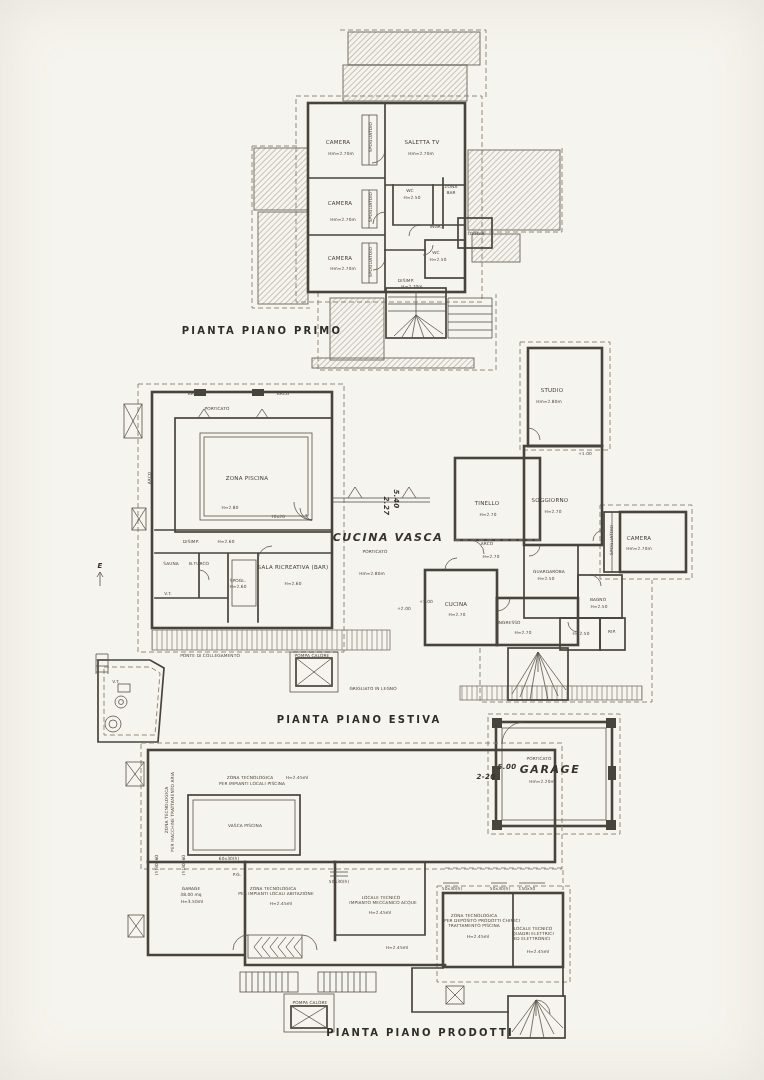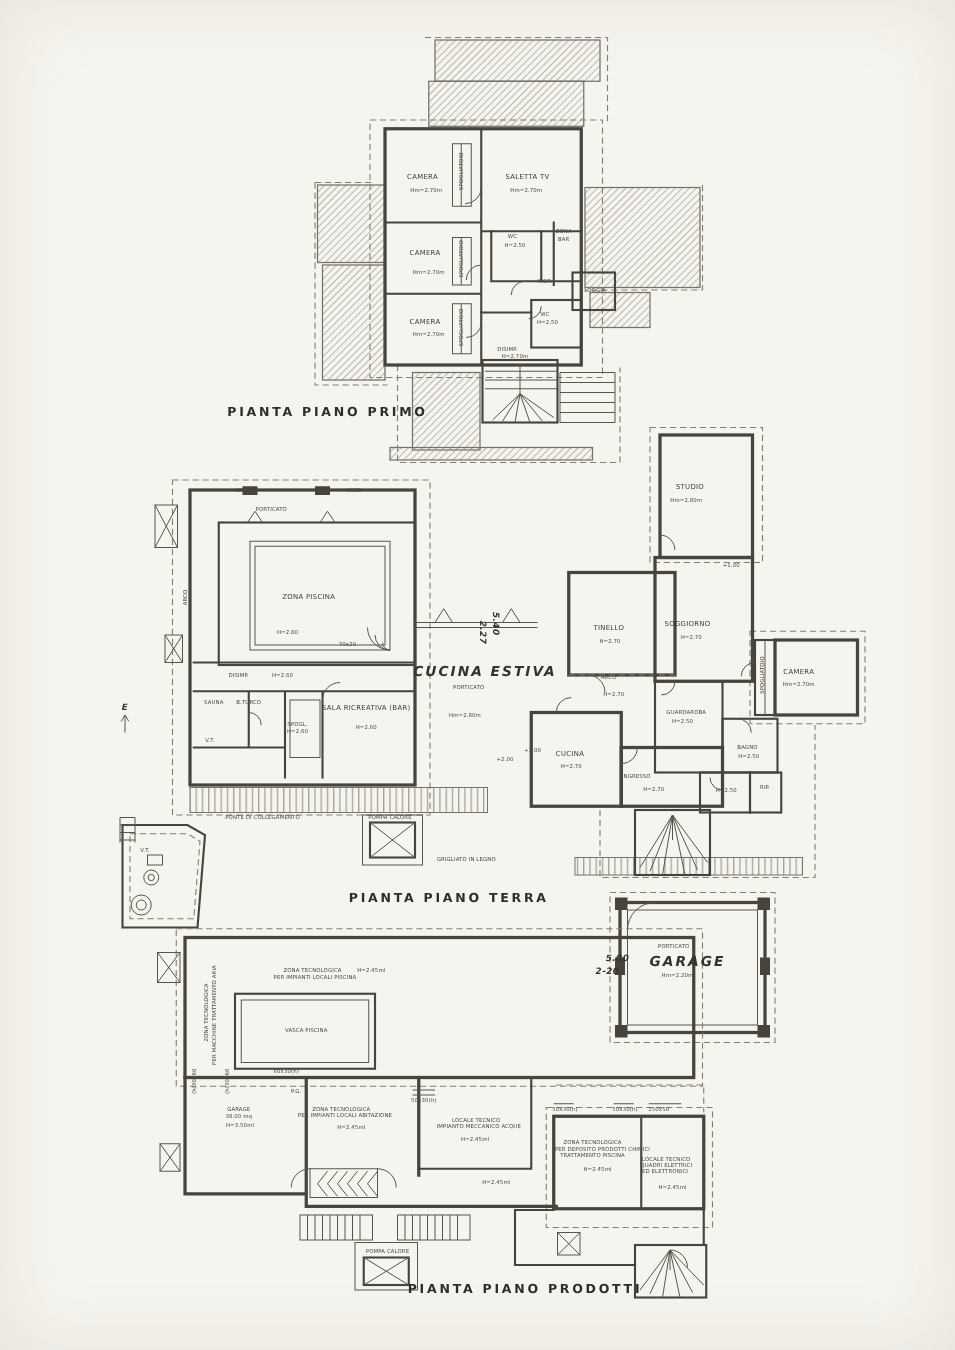--- a/index.html
+++ b/index.html
@@ -237,21 +237,21 @@
       <div class="lbl t4" style="left: 226px; top: 541px;">H=2.60</div>
       <div class="lbl t4" style="left: 171px; top: 563px;">SAUNA</div>
       <div class="lbl t4" style="left: 199px; top: 563px;">B.TURCO</div>
       <div class="lbl t4" style="left: 238px; top: 580px;">SPOGL.</div>
       <div class="lbl t4" style="left: 238px; top: 586px;">H=2.60</div>
       <div class="lbl" style="left: 293px; top: 567px;">SALA  RICREATIVA  (BAR)</div>
       <div class="lbl t4" style="left: 293px; top: 583px;">H=2.60</div>
       <div class="lbl t4" style="left: 168px; top: 593px;">V.T.</div>
       <div class="lbl t4" style="left: 210px; top: 655px;">PONTE  DI  COLLEGAMENTO</div>
       <div class="lbl t4" style="left: 116px; top: 681px;">V.T.</div>
-      <div class="lbl hand" style="left: 388px; top: 537px;">CUCINA ESTIVA</div>
+      <div class="lbl hand" style="left: 388px; top: 537px;">CUCINA VASCA</div>
       <div class="lbl t4" style="left: 375px; top: 551px;">PORTICATO</div>
       <div class="lbl t4" style="left: 372px; top: 573px;">Hm=2.80m</div>
       <div class="lbl hand-s" style="left: 396px; top: 499px; transform: translate(-50%, -50%) rotate(90deg);">5.40</div>
       <div class="lbl hand-s" style="left: 386px; top: 506px; transform: translate(-50%, -50%) rotate(90deg);">2.27</div>
       <div class="lbl" style="left: 487px; top: 503px;">TINELLO</div>
       <div class="lbl t4" style="left: 488px; top: 514px;">H=2.70</div>
       <div class="lbl t4" style="left: 487px; top: 543px;">ARCO</div>
       <div class="lbl t4" style="left: 491px; top: 556px;">H=2.70</div>
       <div class="lbl" style="left: 552px; top: 390px;">STUDIO</div>
       <div class="lbl t4" style="left: 549px; top: 401px;">Hm=2.80m</div>
@@ -272,21 +272,21 @@
       <div class="lbl t4" style="left: 523px; top: 632px;">H=2.70</div>
       <div class="lbl t4" style="left: 426px; top: 601px;">+1.00</div>
       <div class="lbl t4" style="left: 404px; top: 608px;">+2.00</div>
       <div class="lbl t4" style="left: 585px; top: 453px;">+1.00</div>
       <div class="lbl t4" style="left: 312px; top: 655px;">POMPA CALORE</div>
       <div class="lbl t4" style="left: 373px; top: 688px;">GRIGLIATO  IN  LEGNO</div>
       <div class="lbl hand-s" style="left: 100px; top: 566px;">E</div>
       <div class="lbl t4" style="left: 539px; top: 758px;">PORTICATO</div>
       <div class="lbl hand" style="left: 550px; top: 769px;">GARAGE</div>
       <div class="lbl t4" style="left: 542px; top: 781px;">Hm=2.20m</div>
-      <div class="lbl hand-s" style="left: 494px; top: 767px;">5.00</div>
+      <div class="lbl hand-s" style="left: 507px; top: 767px;">5.00</div>
       <div class="lbl hand-s" style="left: 486px; top: 777px;">2-20</div>
       <div class="lbl t4" style="left: 250px; top: 777px;">ZONA TECNOLOGICA</div>
       <div class="lbl t4" style="left: 252px; top: 783px;">PER IMPIANTI LOCALI PISCINA</div>
       <div class="lbl t4" style="left: 297px; top: 777px;">H=2.45ml</div>
       <div class="lbl t4" style="left: 245px; top: 825px;">VASCA  PISCINA</div>
       <div class="lbl t4" style="left: 166px; top: 810px; transform: translate(-50%, -50%) rotate(-90deg);">ZONA TECNOLOGICA</div>
       <div class="lbl t4" style="left: 172px; top: 812px; transform: translate(-50%, -50%) rotate(-90deg);">PER MACCHINE TRATTAMENTO ARIA</div>
       <div class="lbl t4" style="left: 191px; top: 888px;">GARAGE</div>
       <div class="lbl t4" style="left: 191px; top: 894px;">38.00 mq</div>
       <div class="lbl t4" style="left: 192px; top: 901px;">H=3.50ml</div>
@@ -310,15 +310,15 @@
       <div class="lbl t4" style="left: 474px; top: 925px;">TRATTAMENTO PISCINA</div>
       <div class="lbl t4" style="left: 478px; top: 936px;">H=2.45ml</div>
       <div class="lbl t4" style="left: 533px; top: 928px;">LOCALE TECNICO</div>
       <div class="lbl t4" style="left: 533px; top: 933px;">QUADRI ELETTRICI</div>
       <div class="lbl t4" style="left: 532px; top: 938px;">ED ELETTRONICI</div>
       <div class="lbl t4" style="left: 538px; top: 951px;">H=2.45ml</div>
       <div class="lbl t4" style="left: 310px; top: 1002px;">POMPA CALORE</div>
     </div>
 
   <div class="lbl title" style="left:262px;top:330px">PIANTA PIANO PRIMO</div>
-  <div class="lbl title" style="left:359px;top:719px">PIANTA PIANO TERRA</div>
+  <div class="lbl title" style="left:359px;top:719px">PIANTA PIANO ESTIVA</div>
   <div class="lbl title" style="left:420px;top:1032px">PIANTA PIANO PRODOTTI</div>
 </div>
 
 </body></html>

